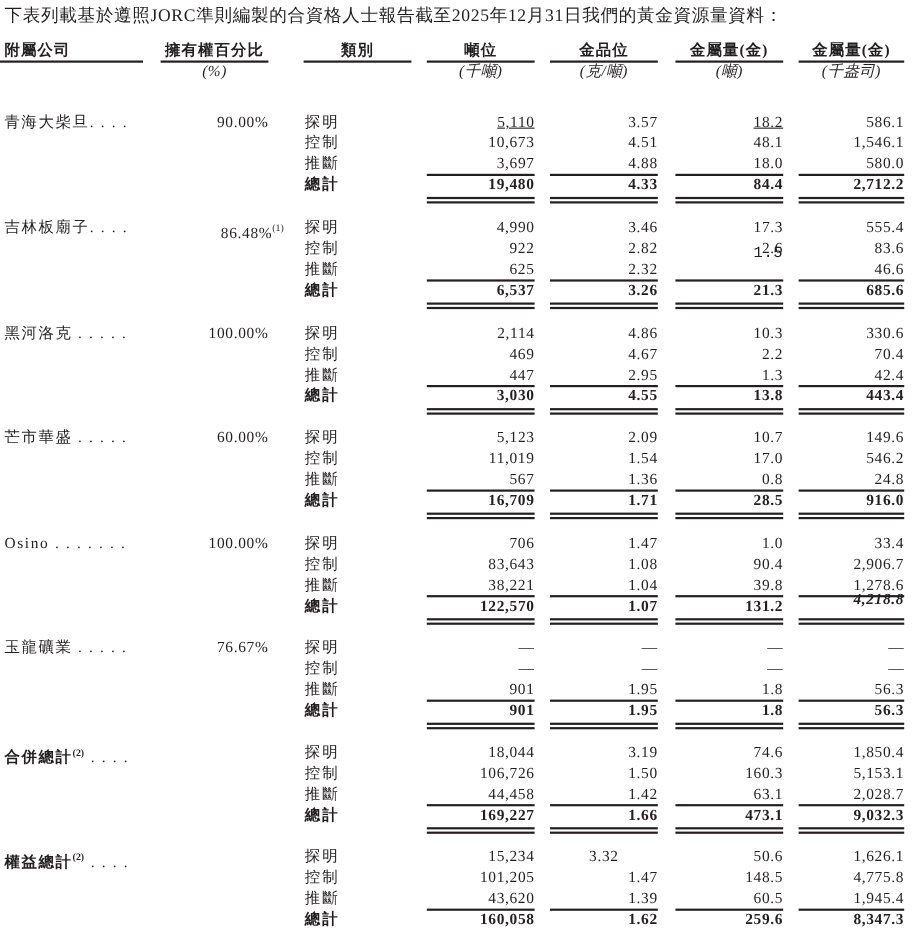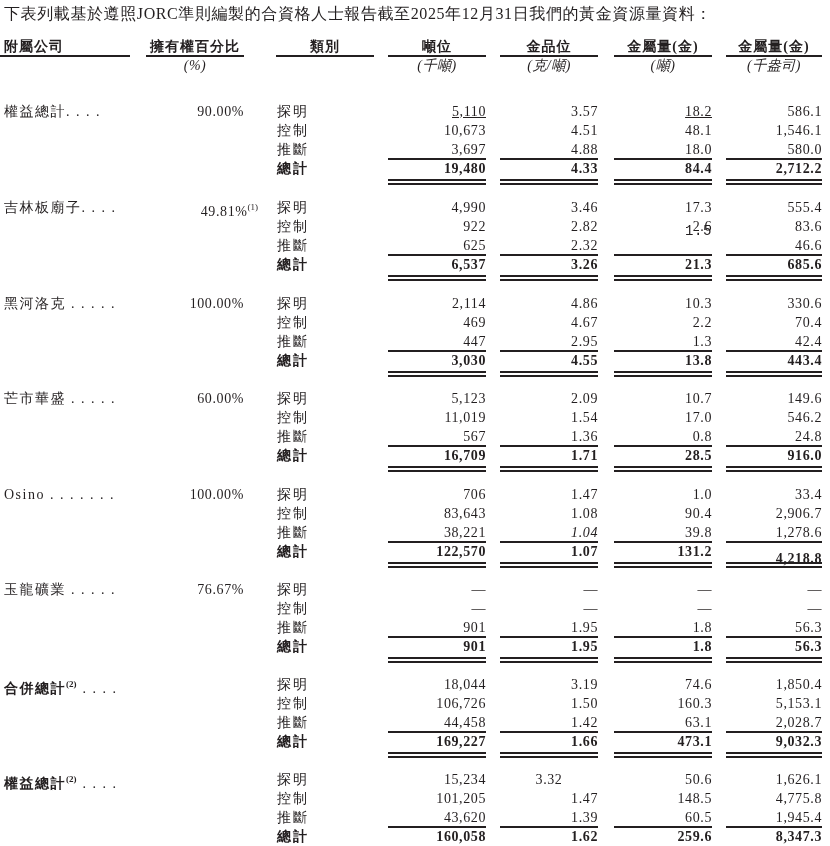--- a/index.html
+++ b/index.html
@@ -70,21 +70,21 @@
   <span class="unit">(噸)</span>
 </div>
 <div class="hdr" style="left:726px;width:96px;">
   <span class="lbl">金屬量(金)</span>
   <span class="rule"></span>
   <span class="unit">(千盎司)</span>
 </div>
 
 <div id="table-body">
     <div class="group" style="top: 102px;">
-      <div class="cell name"><span>權益總計. . . .</span></div>
+      <div class="cell name"><span>青海大柴旦. . . .</span></div>
       <div class="cell pct"><span>90.00%</span></div>
       <div class="cell cat" style="top: 0px;">探明</div>
       <div class="cell num c4" style="top: 0px; text-decoration: underline;">5,110</div>
       <div class="cell num c5" style="top: 0px;">3.57</div>
       <div class="cell num c6" style="top: 0px; text-decoration: underline;">18.2</div>
       <div class="cell num c7" style="top: 0px; text-align: right;">586.1</div>
       <div class="cell cat" style="top: 19px;">控制</div>
       <div class="cell num c4" style="top: 19px;">10,673</div>
       <div class="cell num c5" style="top: 19px;">4.51</div>
       <div class="cell num c6" style="top: 19px;">48.1</div>
@@ -103,21 +103,21 @@
       <div class="rule-double" style="left: 388px; width: 98px; top: 77px;"></div>
       <div class="rule-single" style="left: 500px; width: 98px; top: 56px;"></div>
       <div class="rule-double" style="left: 500px; width: 98px; top: 77px;"></div>
       <div class="rule-single" style="left: 614px; width: 98px; top: 56px;"></div>
       <div class="rule-double" style="left: 614px; width: 98px; top: 77px;"></div>
       <div class="rule-single" style="left: 726px; width: 96px; top: 56px;"></div>
       <div class="rule-double" style="left: 726px; width: 96px; top: 77px;"></div>
     </div>
     <div class="group" style="top: 198px;">
       <div class="cell name"><span>吉林板廟子. . . .</span></div>
-      <div class="cell pct" style="width: 112px;"><span>49.81%</span><sup>(1)</sup></div>
+      <div class="cell pct" style="width: 112px;"><span>86.48%</span><sup>(1)</sup></div>
       <div class="cell cat" style="top: 0px;">探明</div>
       <div class="cell num c4" style="top: 0px;">4,990</div>
       <div class="cell num c5" style="top: 0px;">3.46</div>
       <div class="cell num c6" style="top: 0px;">17.3</div>
       <div class="cell num c7" style="top: 0px;">555.4</div>
       <div class="cell cat" style="top: 19px;">控制</div>
       <div class="cell num c4" style="top: 19px;">922</div>
       <div class="cell num c5" style="top: 19px;">2.82</div>
       <div class="cell num c6" style="top: 19px;">2.6</div>
       <div class="cell num c7" style="top: 19px;">83.6</div>
@@ -212,28 +212,28 @@
       <div class="cell num c5" style="top: 0px;">1.47</div>
       <div class="cell num c6" style="top: 0px;">1.0</div>
       <div class="cell num c7" style="top: 0px;">33.4</div>
       <div class="cell cat" style="top: 19px;">控制</div>
       <div class="cell num c4" style="top: 19px;">83,643</div>
       <div class="cell num c5" style="top: 19px;">1.08</div>
       <div class="cell num c6" style="top: 19px;">90.4</div>
       <div class="cell num c7" style="top: 19px;">2,906.7</div>
       <div class="cell cat" style="top: 38px;">推斷</div>
       <div class="cell num c4" style="top: 38px;">38,221</div>
-      <div class="cell num c5" style="top: 38px; font-style: italic;">1.04</div>
+      <div class="cell num c5" style="top: 38px;">1.04</div>
       <div class="cell num c6" style="top: 38px;">39.8</div>
       <div class="cell num c7" style="top: 38px;">1,278.6</div>
       <div class="cell cat total" style="top: 57px;">總計</div>
       <div class="cell num c4 total" style="top: 57px;">122,570</div>
       <div class="cell num c5 total" style="top: 57px;">1.07</div>
       <div class="cell num c6 total" style="top: 57px;">131.2</div>
-      <div class="cell num c7 total" style="top: 64px;">4,218.8</div>
+      <div class="cell num c7 total" style="top: 51px; font-style: italic;">4,218.8</div>
       <div class="rule-single" style="left: 388px; width: 98px; top: 56px;"></div>
       <div class="rule-double" style="left: 388px; width: 98px; top: 77px;"></div>
       <div class="rule-single" style="left: 500px; width: 98px; top: 56px;"></div>
       <div class="rule-double" style="left: 500px; width: 98px; top: 77px;"></div>
       <div class="rule-single" style="left: 614px; width: 98px; top: 56px;"></div>
       <div class="rule-double" style="left: 614px; width: 98px; top: 77px;"></div>
       <div class="rule-single" style="left: 726px; width: 96px; top: 56px;"></div>
       <div class="rule-double" style="left: 726px; width: 96px; top: 77px;"></div>
     </div>
     <div class="group" style="top: 580px;">

